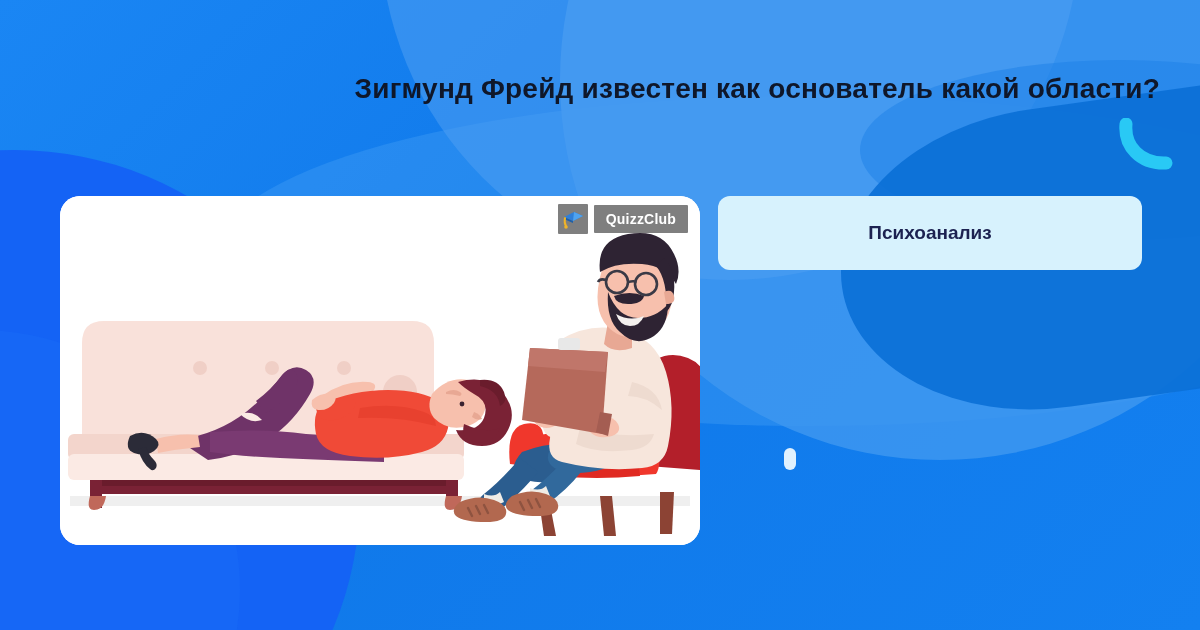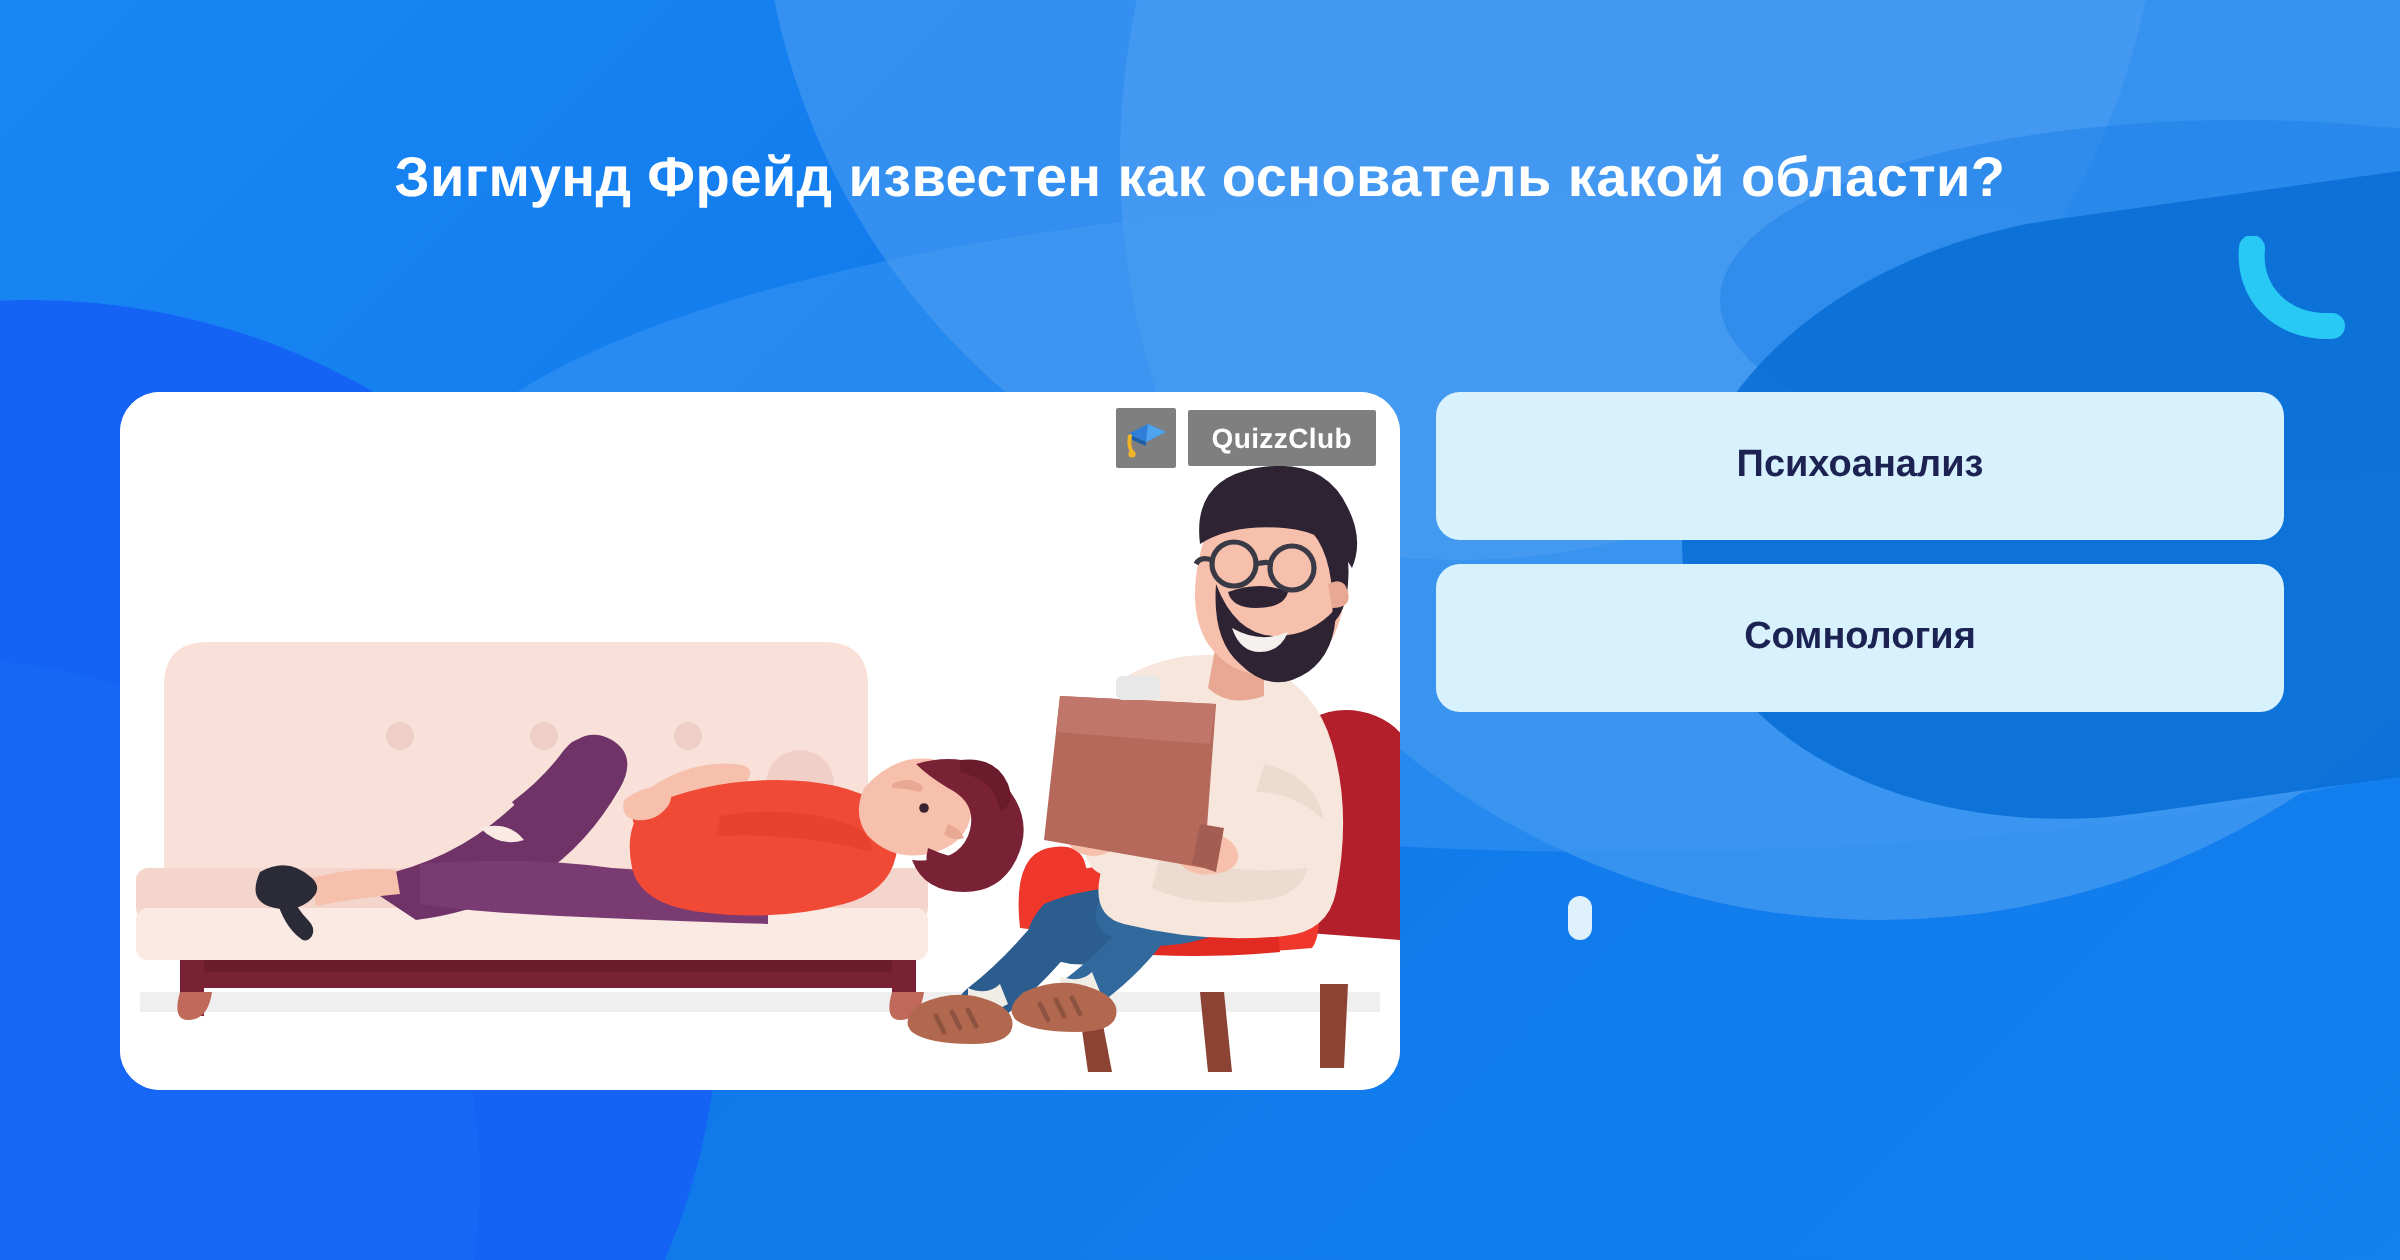--- a/index.html
+++ b/index.html
@@ -99,22 +99,22 @@
   .crescent {
     position: absolute;
     left: 1118px; top: 118px;
     width: 58px; height: 56px;
   }
 
   
   .title {
     position: absolute;
     left: 0; right: 0; top: 72px;
-    text-align: center;
-    color: #ffffff;
+    text-align: right;
+    color: #0f172a;
     font-size: 28px;
     font-weight: bold;
     letter-spacing: .2px;
     line-height: 1.2;
     padding: 0 40px;
     box-sizing: border-box;
     z-index: 6;
   }
 
   
@@ -334,18 +334,17 @@
           <path d="M3 9 q-1 5 1 8" stroke="#f0b429" stroke-width="2" fill="none" stroke-linecap="round"></path>
           <circle cx="4" cy="18" r="1.8" fill="#f0b429"></circle>
         </svg>
       </div>
       <div class="logo-word">QuizzClub</div>
     </div>
   </div>
 
   <div class="options">
     <div class="option">Психоанализ</div>
-    <div class="option">Сомнология</div>
   </div>
 
   <div class="nub"></div>
 
 </div>
 
 </body></html>

